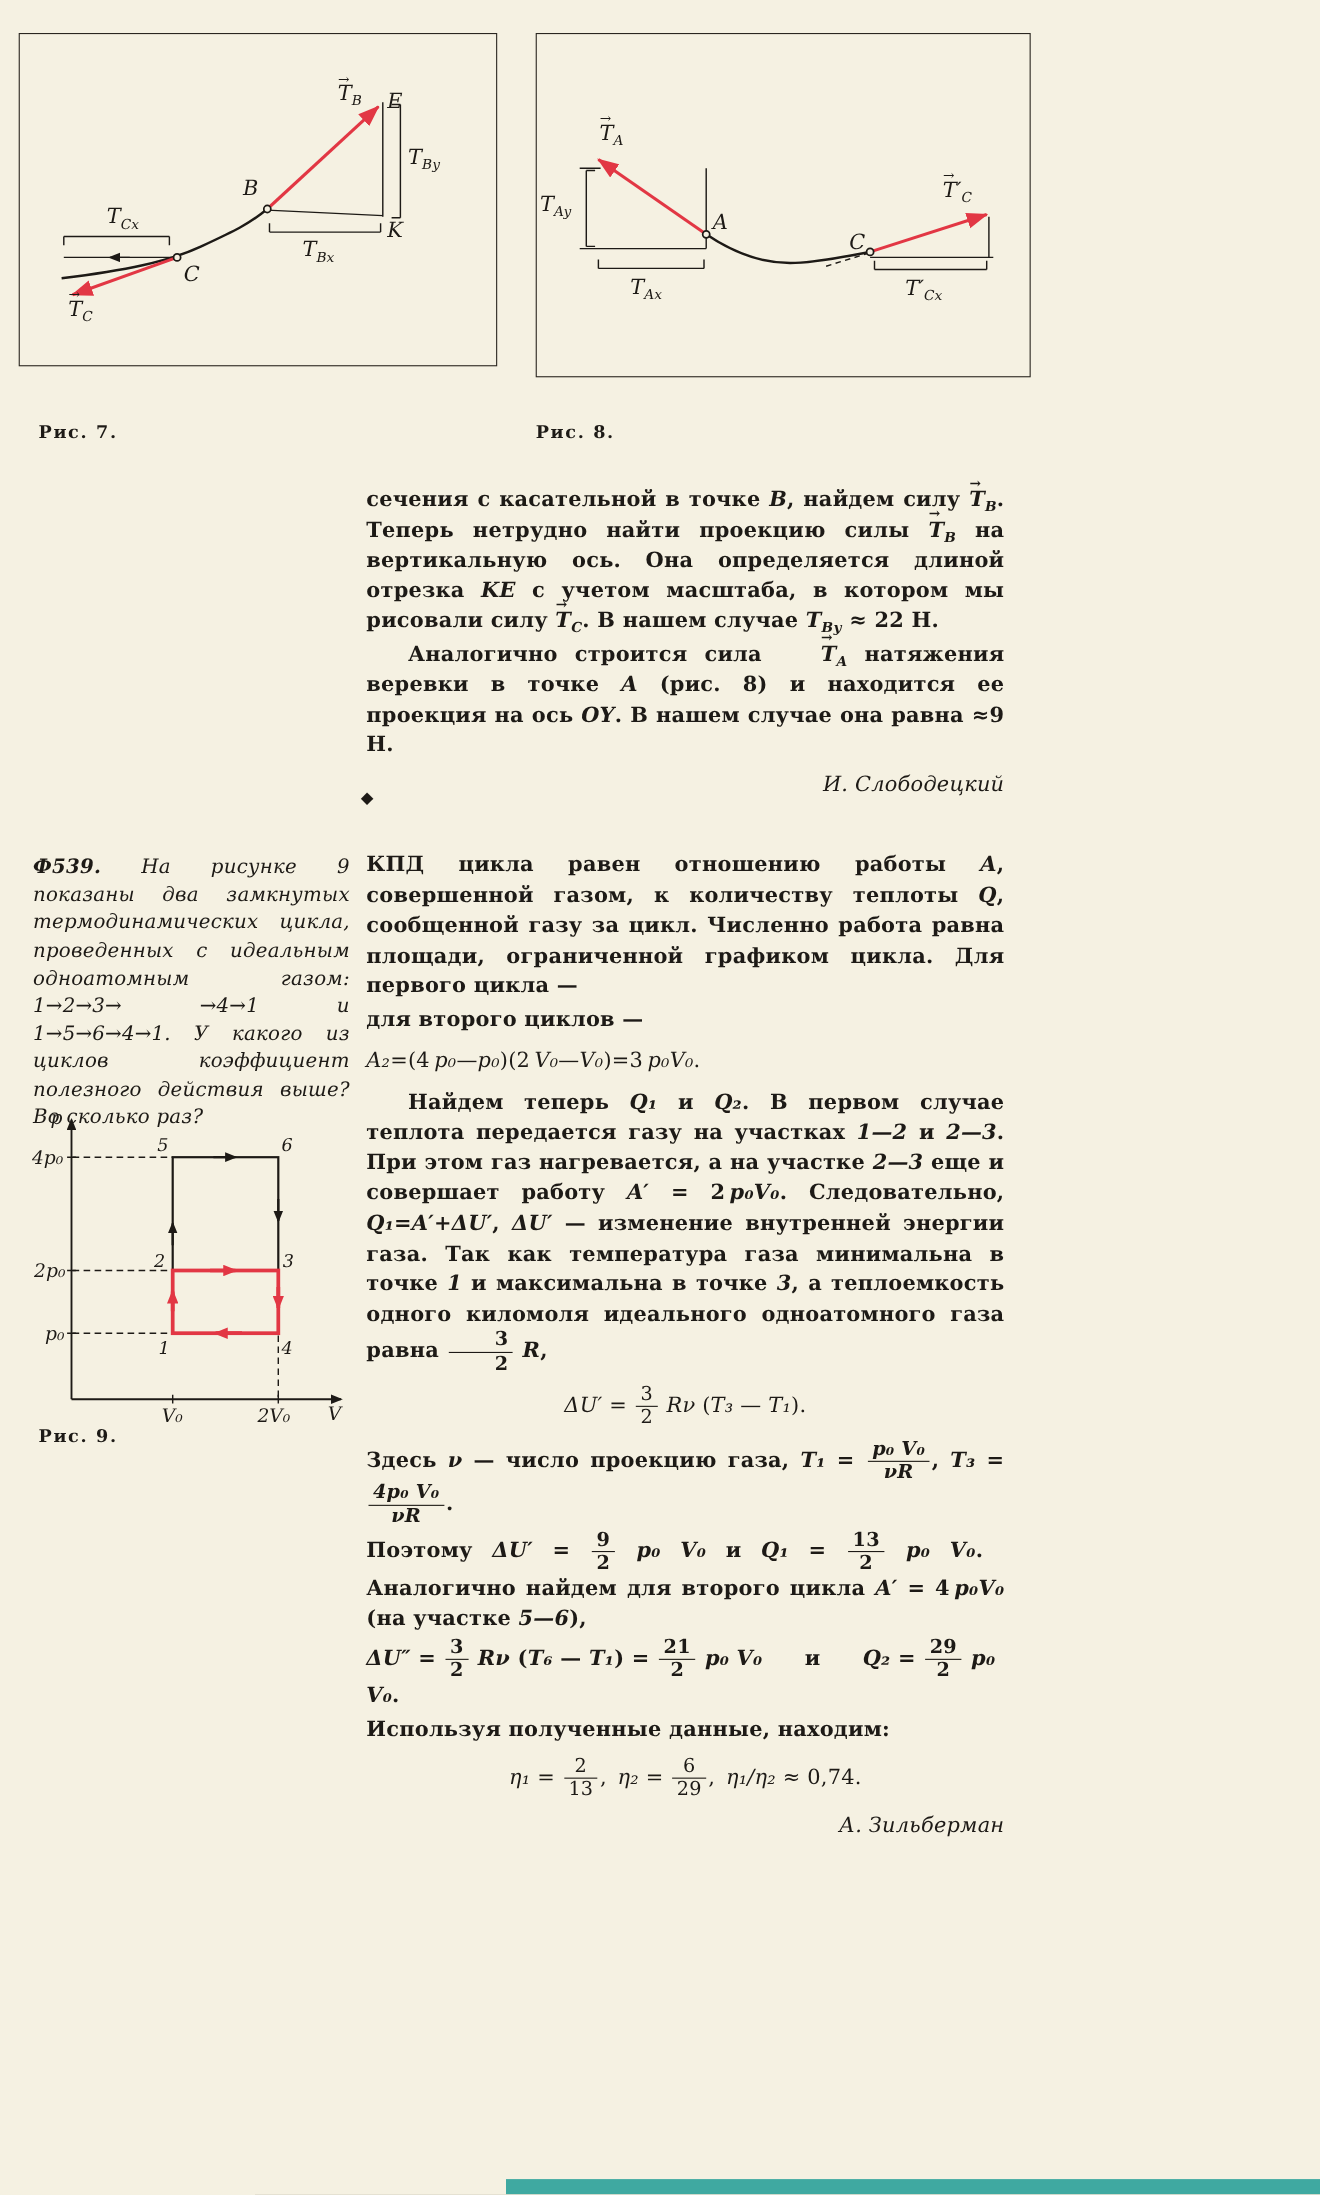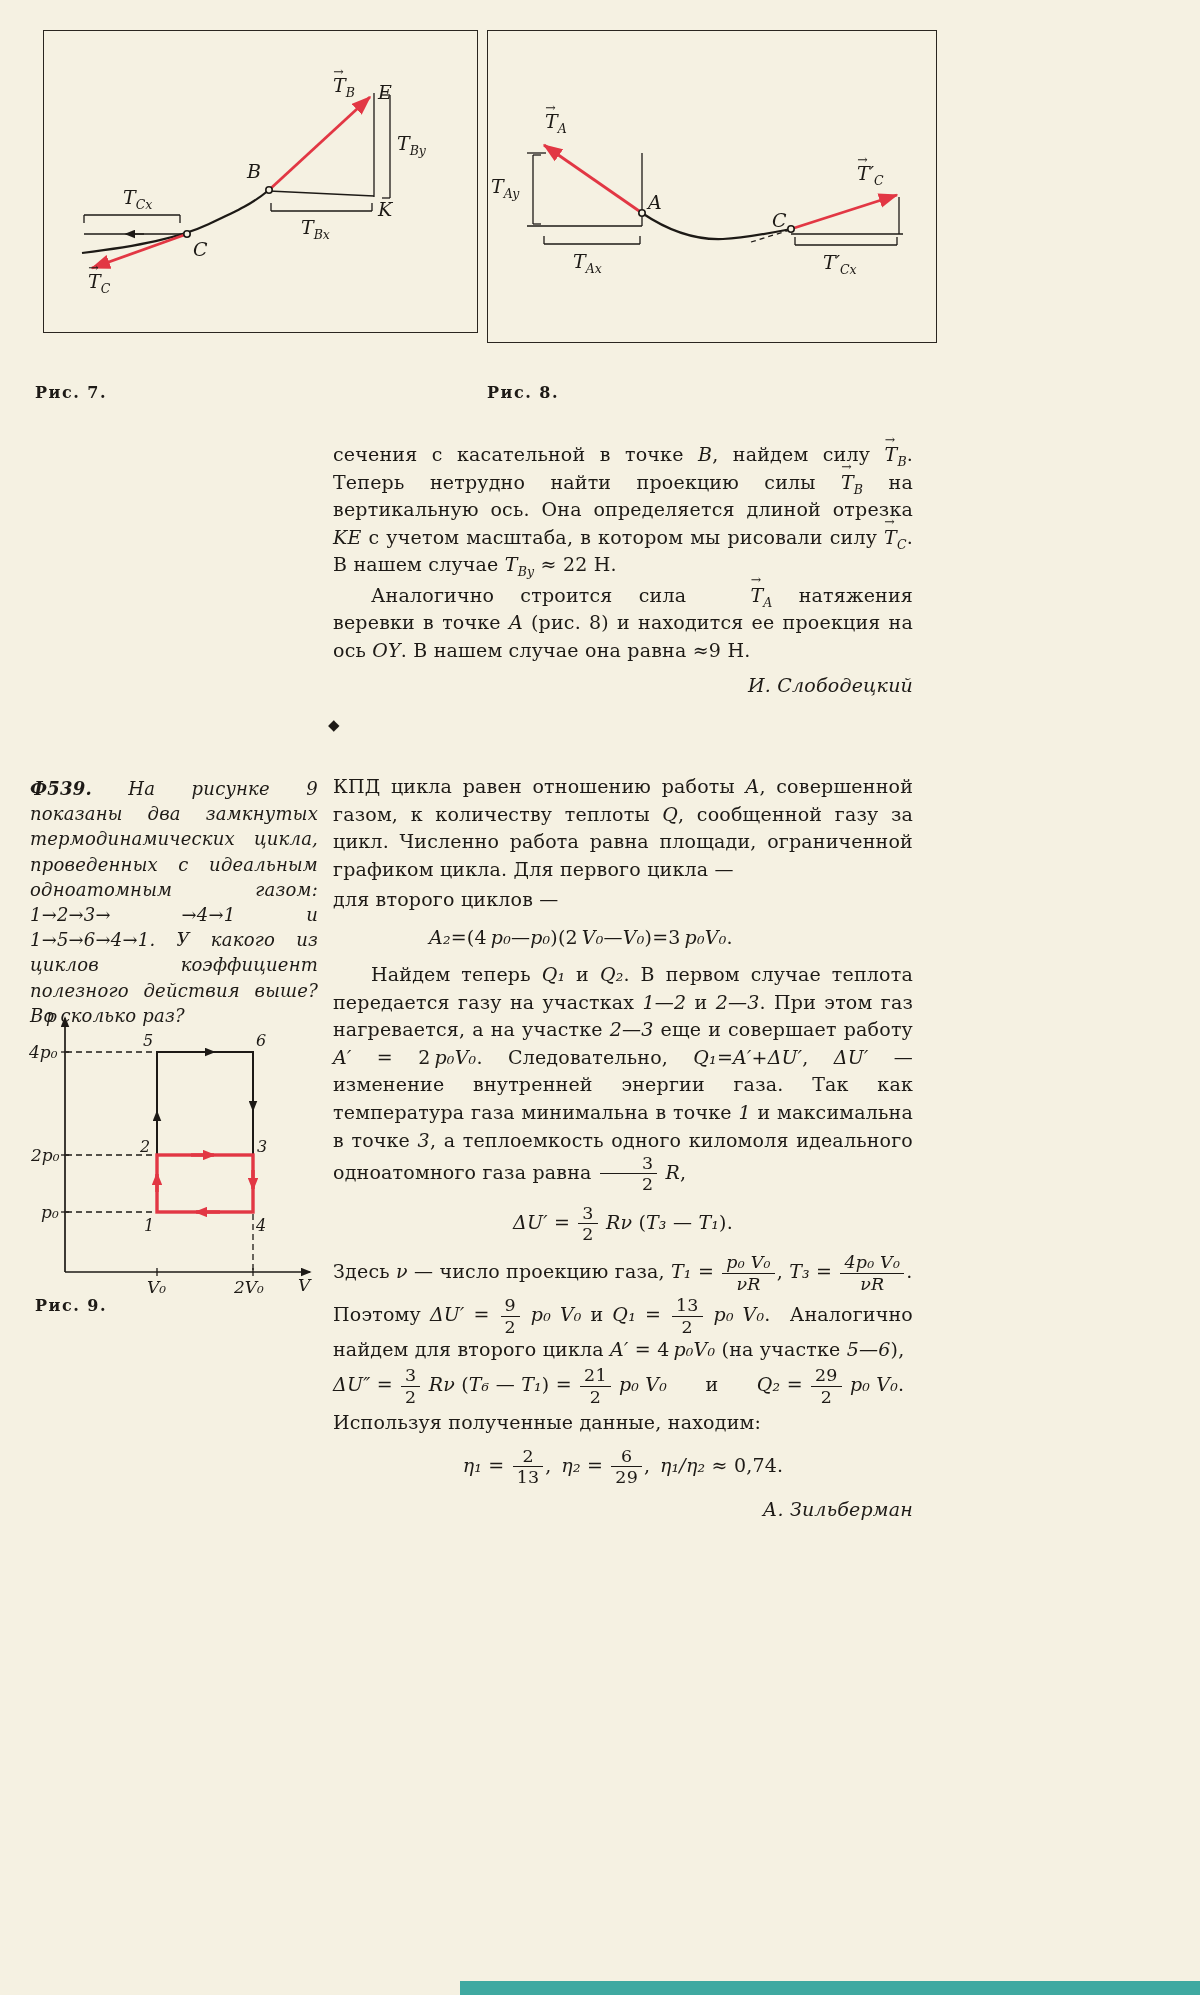--- a/index.html
+++ b/index.html
@@ -5,33 +5,33 @@
   html,body{margin:0;padding:0;background:#d8d4c6;}
   .page{position:relative;width:1200px;height:1995px;background:var(--bg,#f5f1e2);
         font-family:"DejaVu Serif","Liberation Serif",serif;color:var(--ink,#1d1a16);overflow:hidden;}
   .figbox{position:absolute;border:1.7px solid #2a2620;}
   .figcap{position:absolute;font-weight:bold;font-size:16px;letter-spacing:1.5px;}
   .flab{position:absolute;font-style:italic;font-size:19px;white-space:nowrap;line-height:1;}
   .flab sub, .mvar sub{font-size:12.5px;line-height:0;font-style:italic;}
   .vec{position:relative;display:inline-block;}
   .vec::before{content:"→";position:absolute;left:0.02em;top:-0.82em;font-size:0.66em;font-style:normal;}
   .col{position:absolute;font-size:19px;line-height:1.45;letter-spacing:0.2px;}
-  .col p{margin:0 0 3px 0;}
+  .col p{margin:0 0 3px 0;font-weight:bold;}
   .just{text-align:justify;}
   .ind{text-indent:38px;}
   .it{font-style:italic;}
   .bd{font-weight:bold;}
   .mvar{font-style:italic;}
   .frac{display:inline-block;vertical-align:middle;text-align:center;line-height:1.05;font-size:0.92em;margin:0 2px;}
   .frac .num{display:block;padding:0 4px 1px;border-bottom:1.5px solid currentColor;}
   .frac .den{display:block;padding:1px 4px 0;}
   .frac.it{font-style:italic;}
   .eq{margin:10px 0 10px 0;}
   .eq.ind1{margin-left:62px;}
-  .eq.ind2{margin-left:96px;}
+  .eq.ind2{}
   .eq.ctr{text-align:center;}
   .sig{text-align:right;font-style:italic;margin-top:8px;}
   .prob{position:absolute;font-style:italic;font-size:18px;line-height:1.4;text-align:justify;letter-spacing:0.2px;}
   .diamond{position:absolute;font-size:15px;}
   .bar{position:absolute;}
   svg{display:block;}
   .k{stroke:var(--ink,#1d1a16);fill:none;}
   .r{stroke:var(--red,#e23744);fill:none;}
   .f-k{fill:var(--ink,#1d1a16);stroke:none;}
   .f-r{fill:var(--red,#e23744);stroke:none;}
@@ -54,21 +54,21 @@
         </marker>
       <marker id="ah-k2" viewBox="0 0 10 8" markerWidth="11" markerHeight="9" refX="8.5" refY="4" orient="auto" markerUnits="userSpaceOnUse">
           <path d="M0,0 L10,4 L0,8 Z" class="f-k"></path>
         </marker>
       <marker id="ah-r2" viewBox="0 0 10 8" markerWidth="13" markerHeight="10.5" refX="8.5" refY="4" orient="auto" markerUnits="userSpaceOnUse">
           <path d="M0,0 L10,4 L0,8 Z" class="f-r"></path>
         </marker>
     </defs>
   </svg>
 
-  <div class="figbox" style="left:43px;top:30px;width:433px;height:301px">
+  <div class="figbox" style="left:17px;top:30px;width:433px;height:301px">
     <svg width="433" height="301" viewBox="0 0 433 301">
       <path d="M38,222 C95,215 135,207 165,193 S208,173 225,159" class="k curve"></path>
       <line x1="40" y1="203" x2="143" y2="203" class="k thin"></line>
       <line x1="100" y1="203" x2="82" y2="203" class="k thin" marker-end="url(#ah-k2)"></line>
       <line x1="40" y1="184" x2="136" y2="184" class="k thin"></line>
       <line x1="40" y1="184" x2="40" y2="192" class="k thin"></line>
       <line x1="136" y1="184" x2="136" y2="192" class="k thin"></line>
       <line x1="225" y1="160" x2="330" y2="165" class="k thin"></line>
       <line x1="330" y1="62" x2="330" y2="166" class="k thin"></line>
       <line x1="227" y1="180" x2="328" y2="180" class="k thin"></line>

